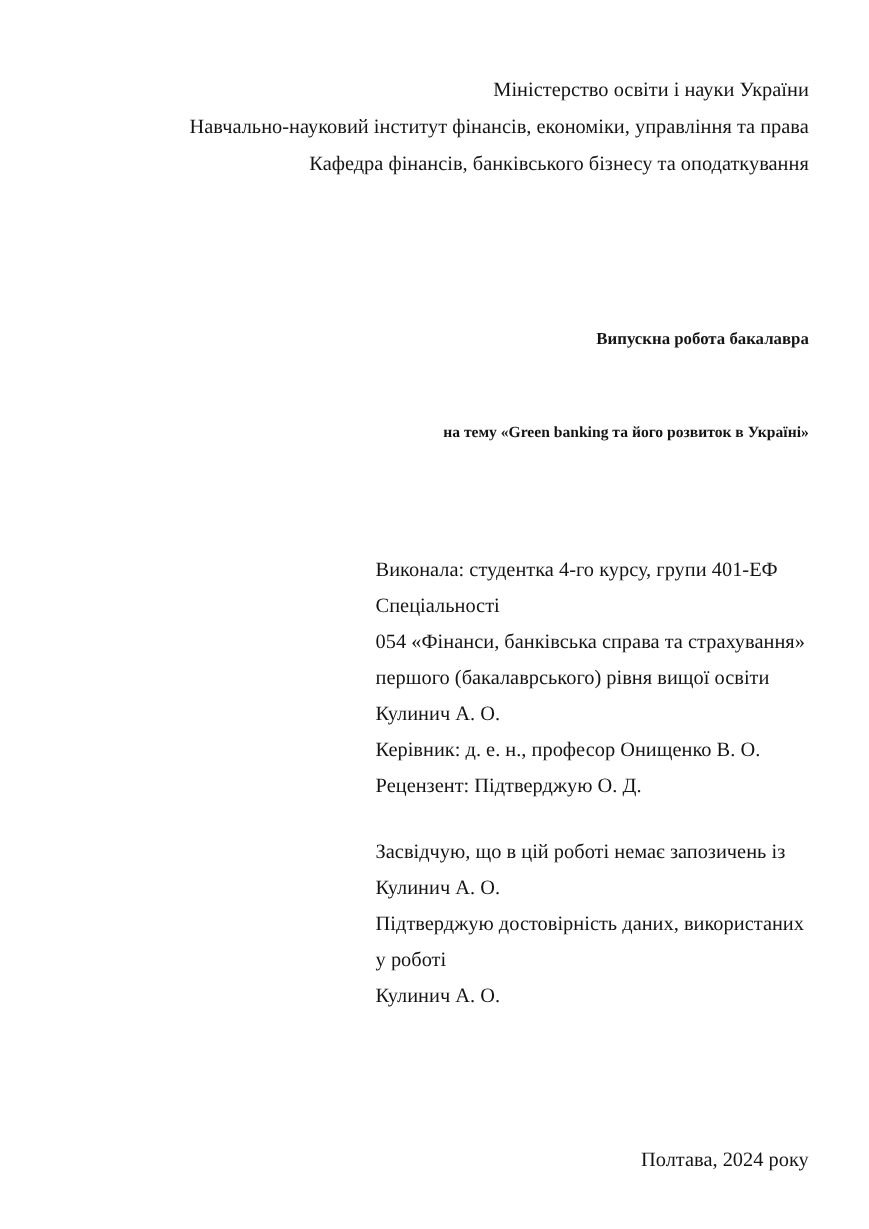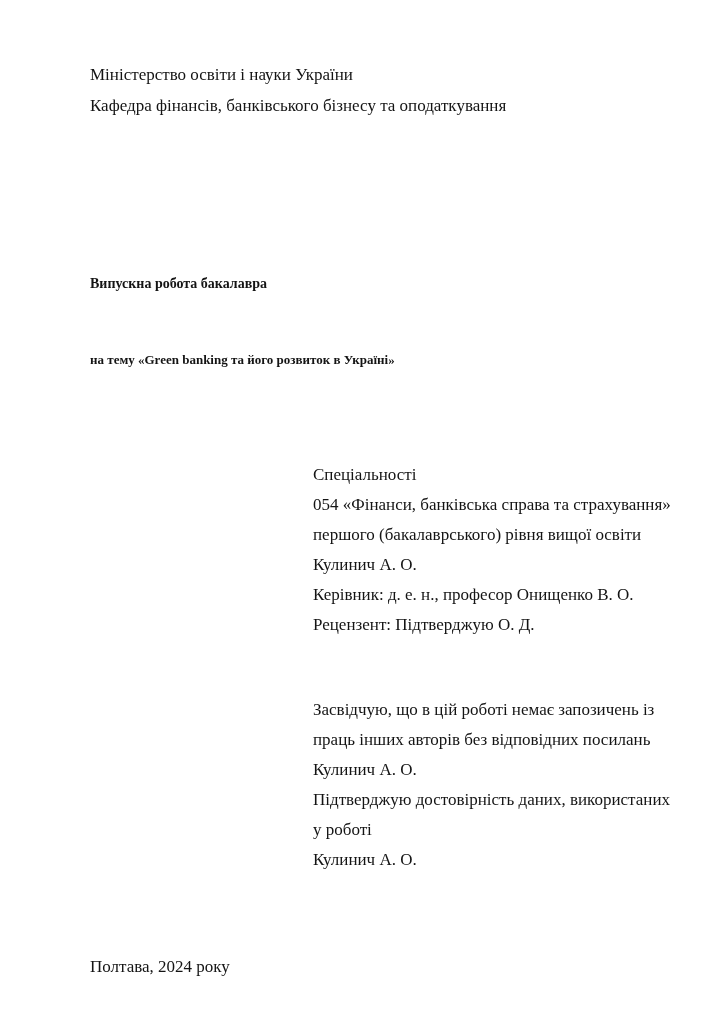--- a/index.html
+++ b/index.html
@@ -15,21 +15,21 @@
     background: #ffffff;
     color: #141414;
     font-family: "Liberation Serif", "DejaVu Serif", serif;
     overflow: hidden;
   }
   
   .centered-block {
     position: absolute;
     left: 90px;
     right: 50px;
-    text-align: left;
+    text-align: right;
   }
   .header-block {
     top: 59px;
     font-size: 17px;
     line-height: 31px;
     font-weight: normal;
   }
   .title-block {
     top: 268px;
     font-size: 14px;
@@ -61,39 +61,40 @@
   }
   .doc-line { white-space: nowrap; }
 </style>
 </head>
 <body>
 
 <div class="page">
 
   <div class="centered-block header-block">
     <div class="doc-line">Міністерство освіти і науки України</div>
+    <div class="doc-line">Навчально-науковий інститут фінансів, економіки, управління та права</div>
     <div class="doc-line">Кафедра фінансів, банківського бізнесу та оподаткування</div>
   </div>
 
   <h1 class="centered-block title-block">Випускна робота бакалавра</h1>
 
   <div class="centered-block subtitle-block">на тему «Green banking та його розвиток в Україні»</div>
 
   <div class="left-indented-block author-block">
+    <div class="doc-line">Виконала: студентка 4-го курсу, групи 401-ЕФ</div>
     <div class="doc-line">Спеціальності</div>
     <div class="doc-line">054 «Фінанси, банківська справа та страхування»</div>
     <div class="doc-line">першого (бакалаврського) рівня вищої освіти</div>
     <div class="doc-line">Кулинич А. О.</div>
     <div class="doc-line">Керівник: д. е. н., професор Онищенко В. О.</div>
     <div class="doc-line">Рецензент: Підтверджую О. Д.</div>
   </div>
 
   <div class="left-indented-block declaration-block">
     <div class="doc-line">Засвідчую, що в цій роботі немає запозичень із</div>
-    <div class="doc-line">праць інших авторів без відповідних посилань</div>
     <div class="doc-line">Кулинич А. О.</div>
     <div class="doc-line">Підтверджую достовірність даних, використаних</div>
     <div class="doc-line">у роботі</div>
     <div class="doc-line">Кулинич А. О.</div>
   </div>
 
   <div class="centered-block footer-block">Полтава, 2024 року</div>
 
 </div>
 

